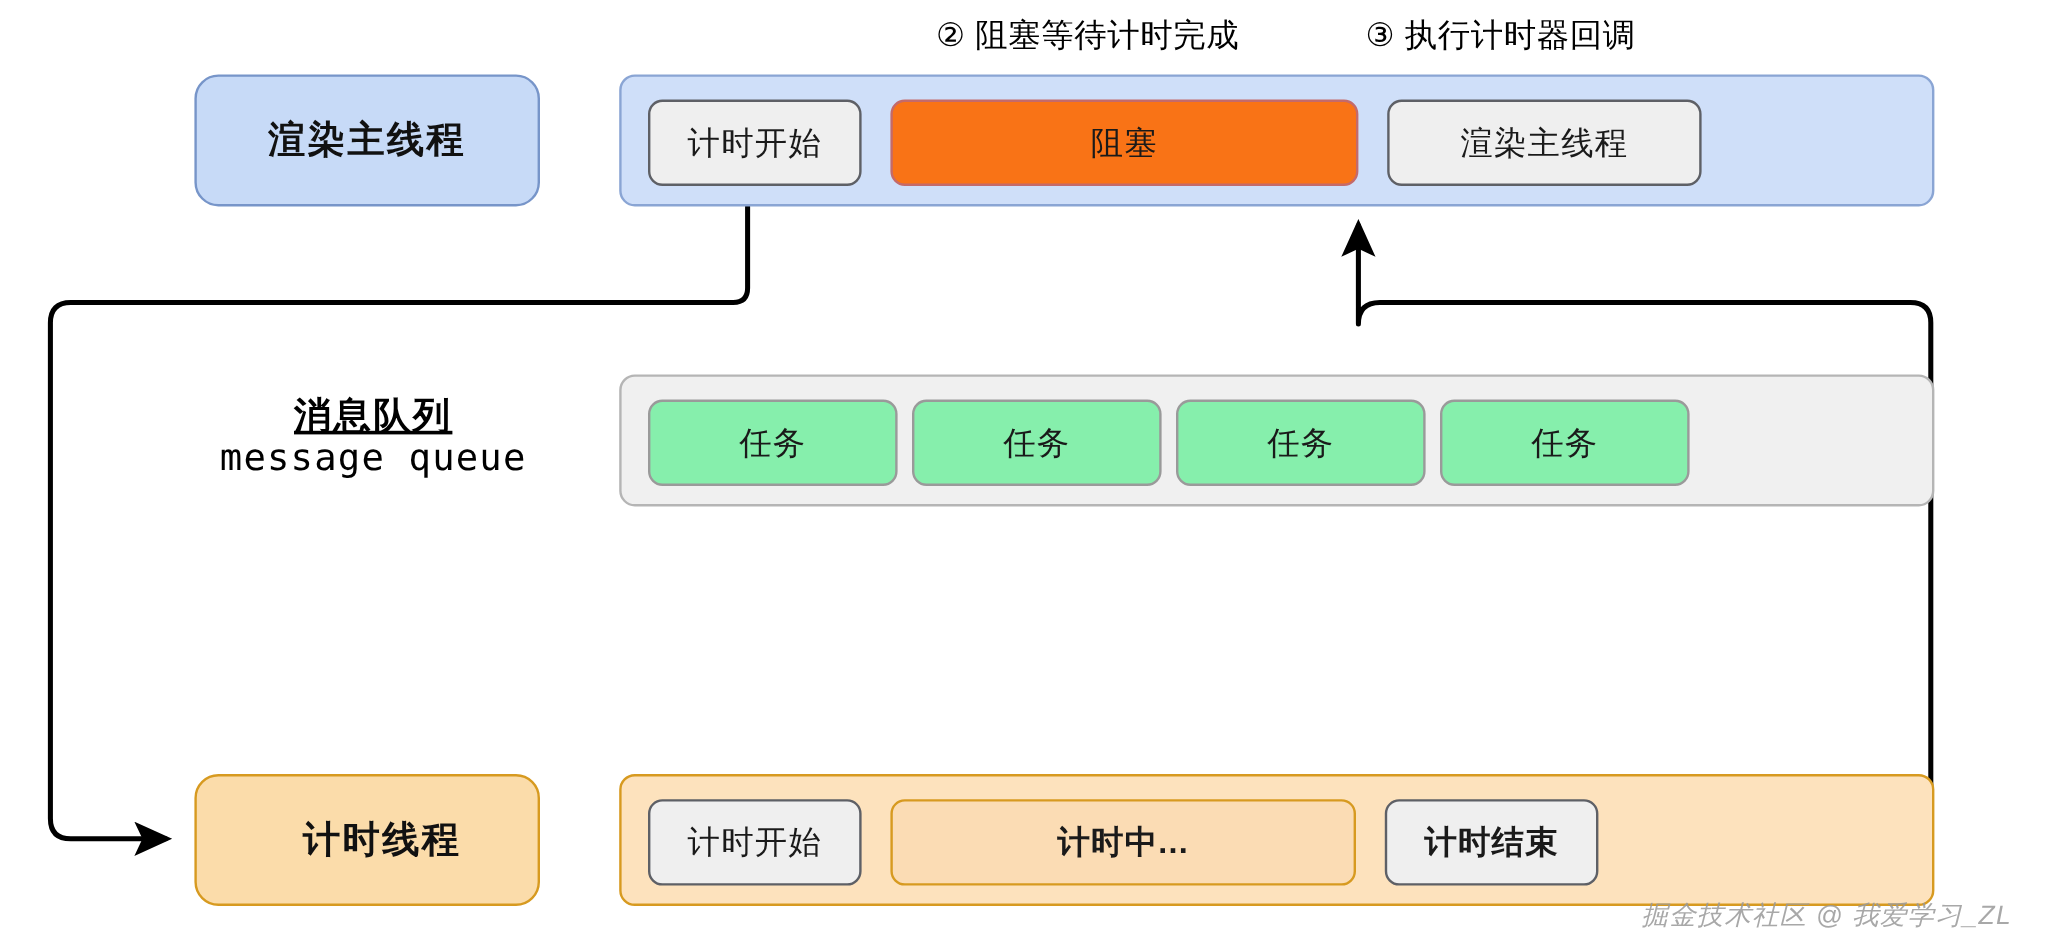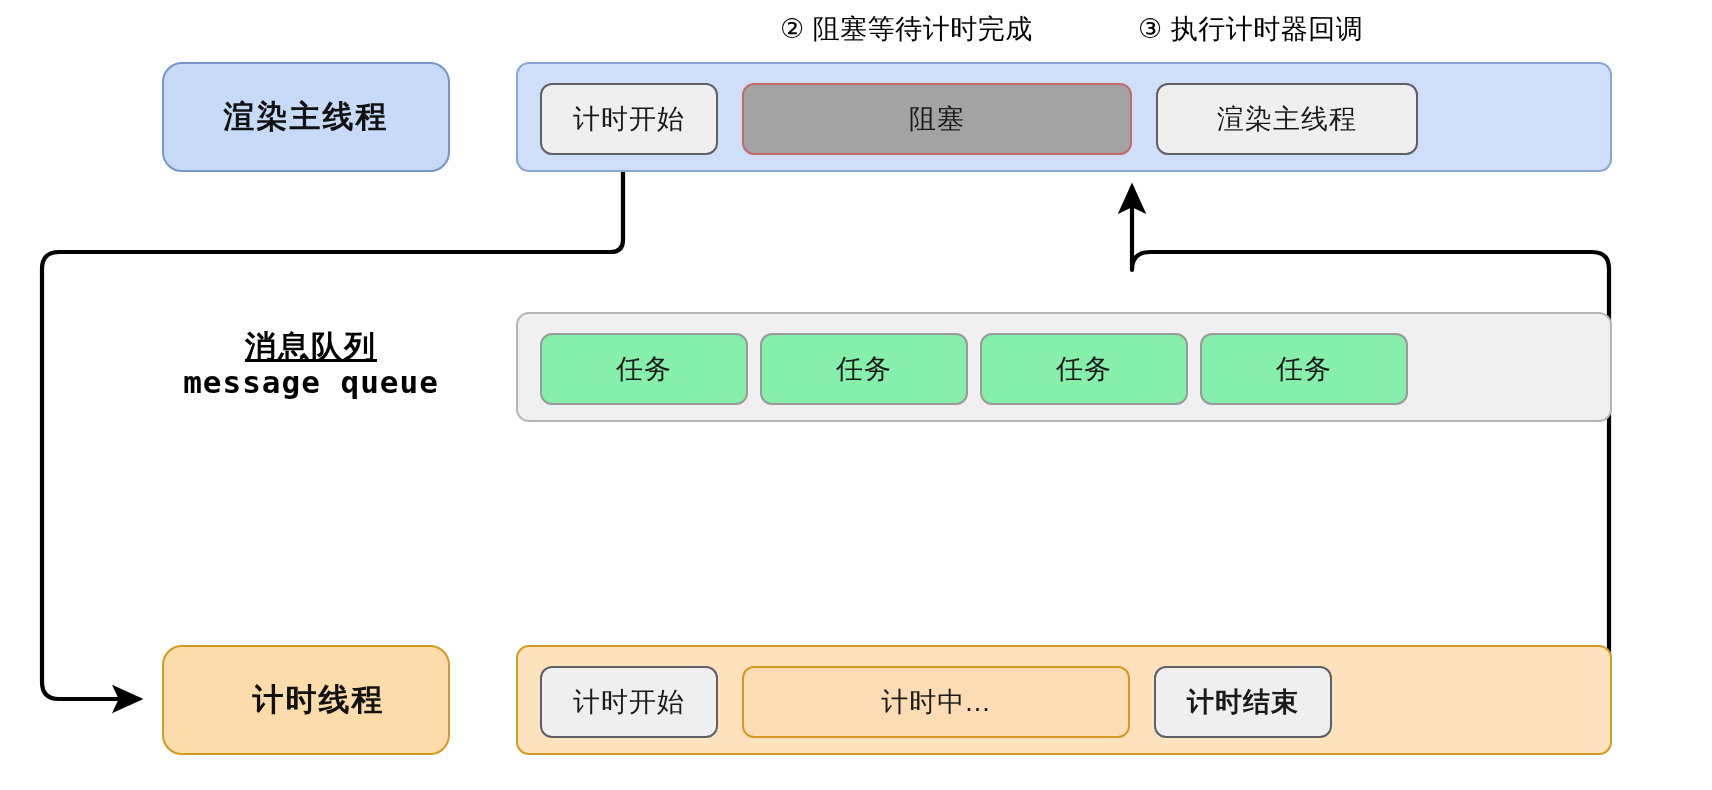--- a/index.html
+++ b/index.html
@@ -43,32 +43,32 @@
 
   
   .blk{
     display:flex;align-items:center;justify-content:center;
     border-radius:12px;
     font-size:27px;color:#1a1a1a;white-space:nowrap;
     letter-spacing:1px;
   }
   .blk.grey{background:#efefef;border:2.2px solid #5e6066;}
   .blk.grey-soft{background:#86efac;border:2.2px solid #9a9a9a;}
-  .blk.red{background:#a3a3a3;border:2.2px solid #c46a6a;}
-  .blk.orange{background:#fbdcb4;border:2.5px solid #d79a20;}
+  .blk.red{background:#f97316;border:2.2px solid #c46a6a;}
+  .blk.orange{background:#fbdcb4;border:2.5px solid #d79a20;font-weight:bold;}
 
   
   .queue-caption{
     text-align:center;line-height:1.12;color:#000;
   }
   .queue-caption .cn{
     font-size:31px;font-weight:bold;letter-spacing:2px;display:block;text-decoration:underline;
   }
   .queue-caption .en{
-    font-size:31px;font-weight:bold;letter-spacing:1px;display:block;
+    font-size:31px;font-weight:normal;letter-spacing:1px;display:block;
     font-family:"DejaVu Sans Mono","Liberation Mono",monospace;
   }
 
   
   #wires{position:absolute;left:0;top:0;width:1712px;height:790px;
          pointer-events:none;}
 
   
   .watermark{
     font-size:22px;color:#9a9a9a;opacity:.85;white-space:nowrap;
@@ -155,14 +155,15 @@
 
     <div class="abs blk orange" style="left:224px;top:19px;width:388px;height:72px;">
       <span>计时中...</span>
     </div>
 
     <div class="abs blk grey" style="left:636px;top:19px;width:178px;height:72px;font-weight:bold;">
       <span>计时结束</span>
     </div>
   </div>
 
+  <div class="abs watermark" style="left:1358px;top:748px;">掘金技术社区 @ 我爱学习_ZL</div>
 
 </div>
 
 </body></html>

